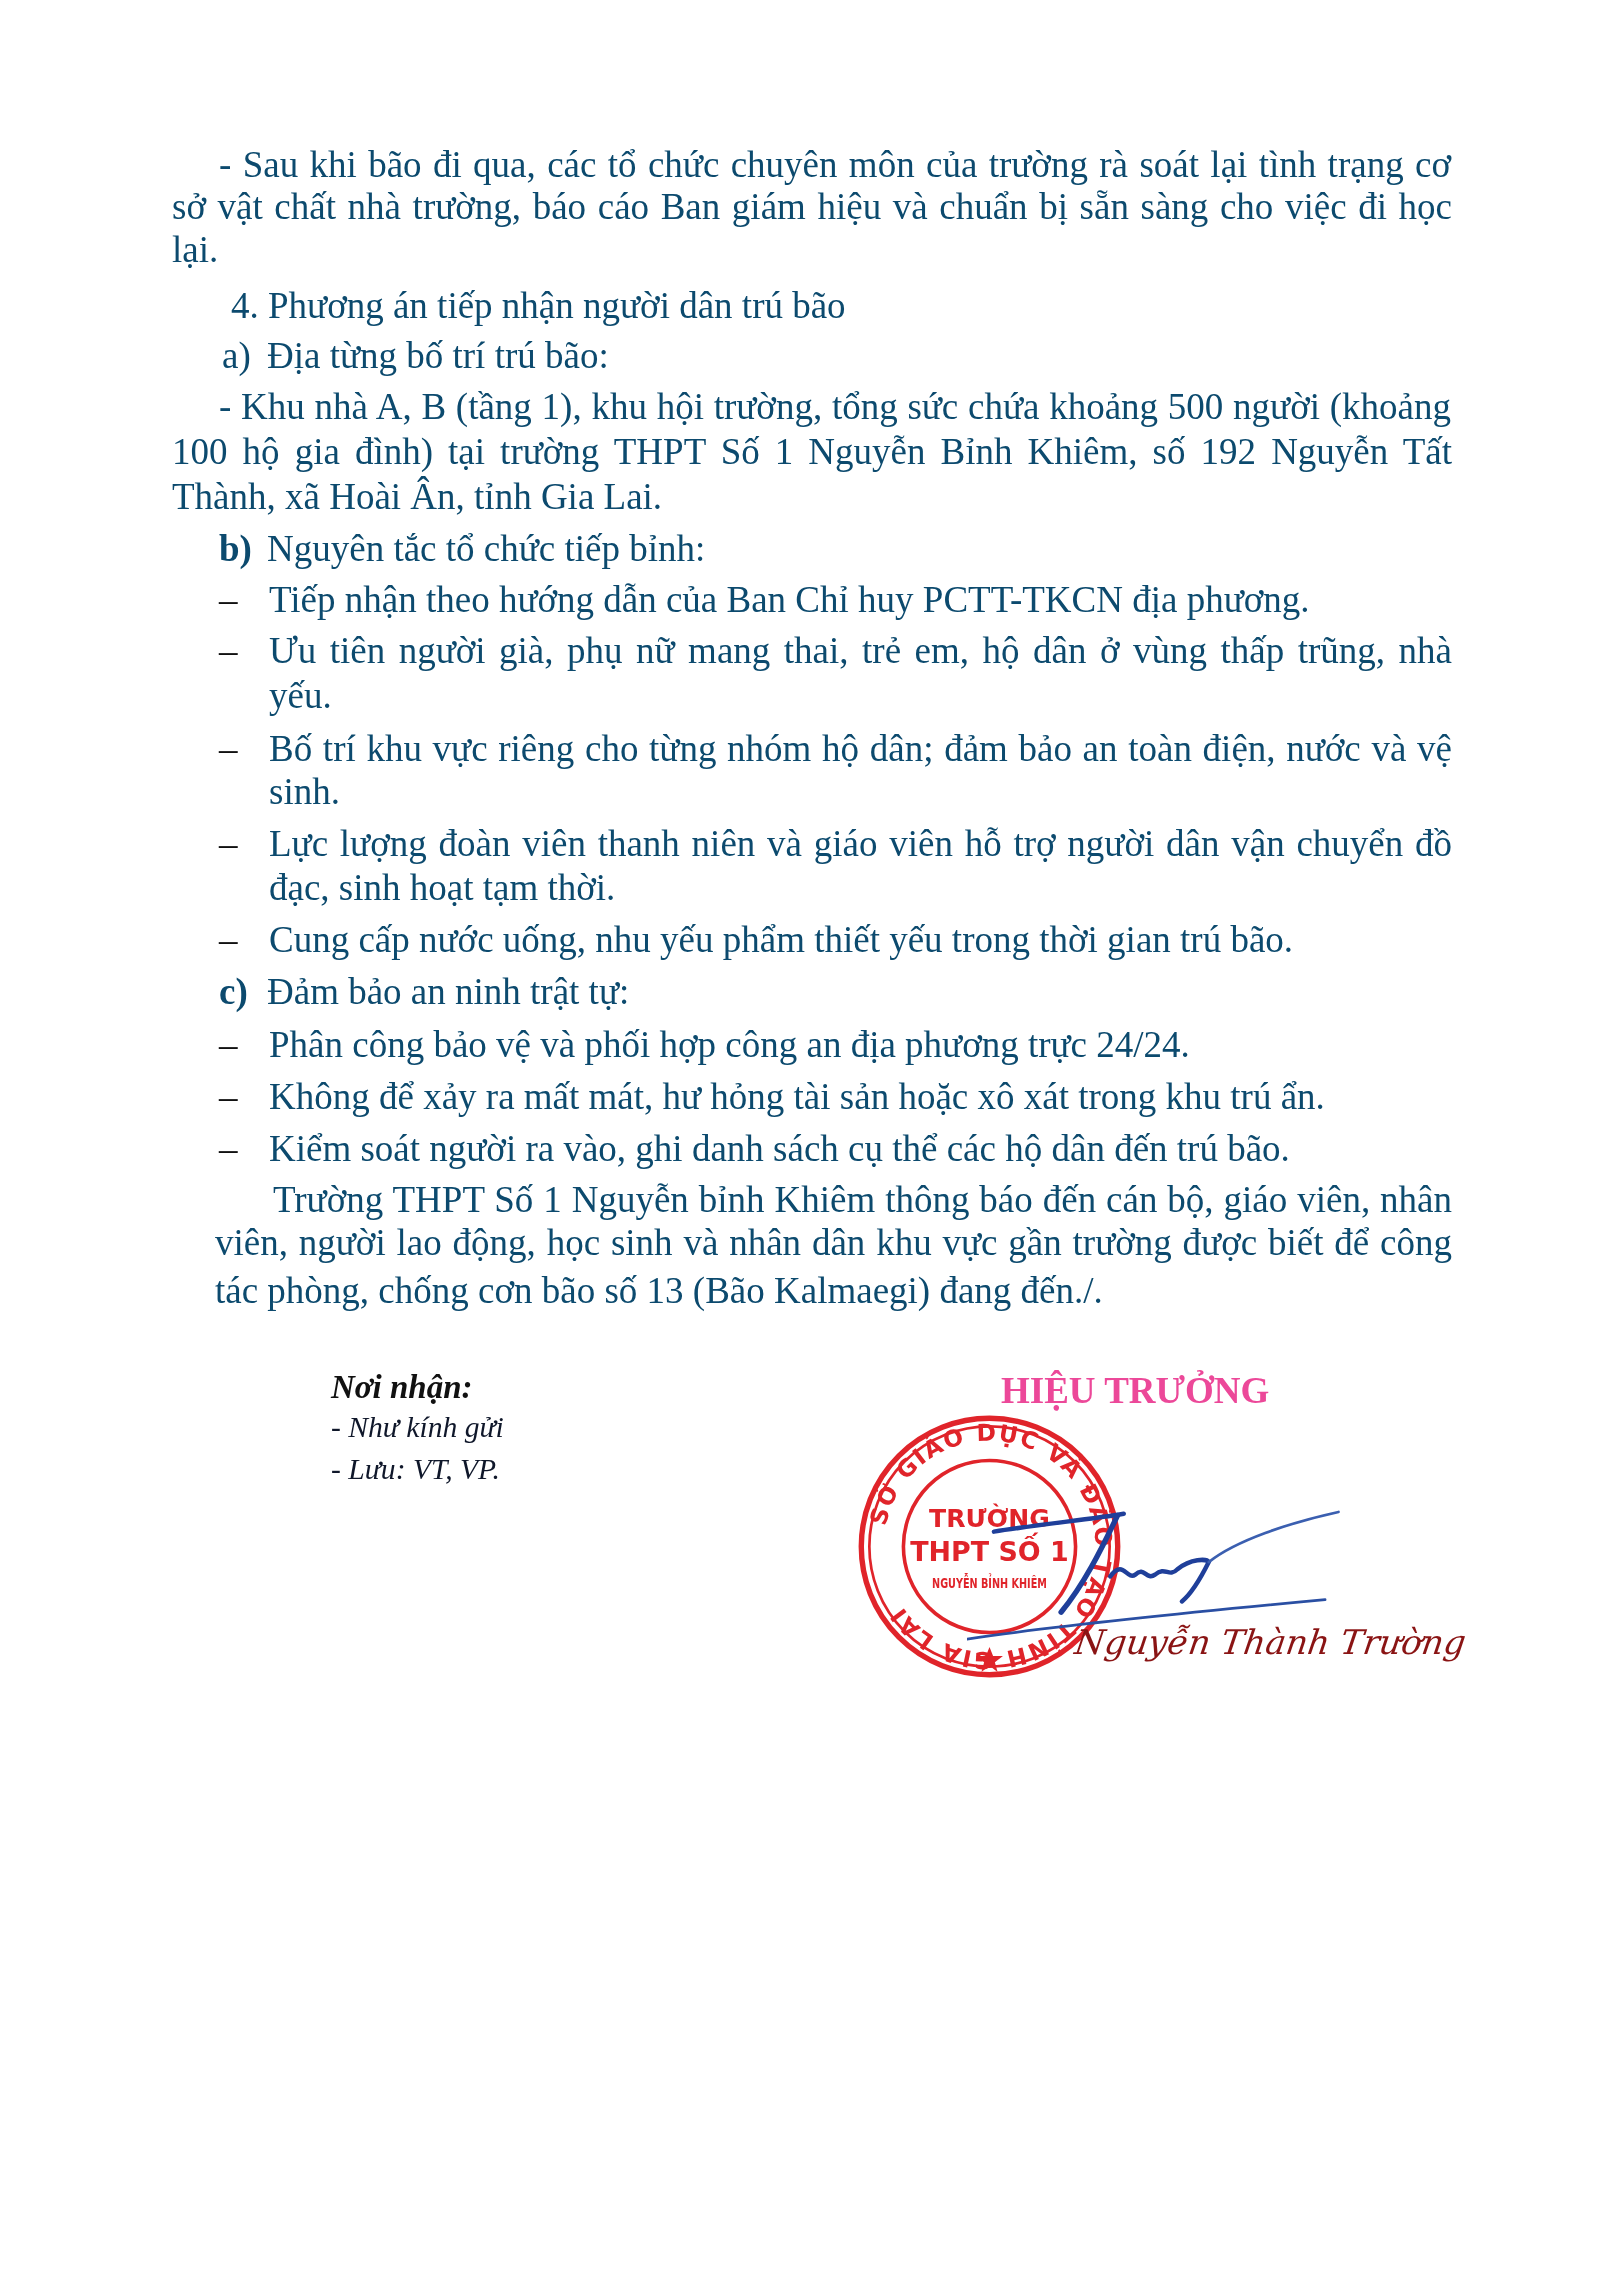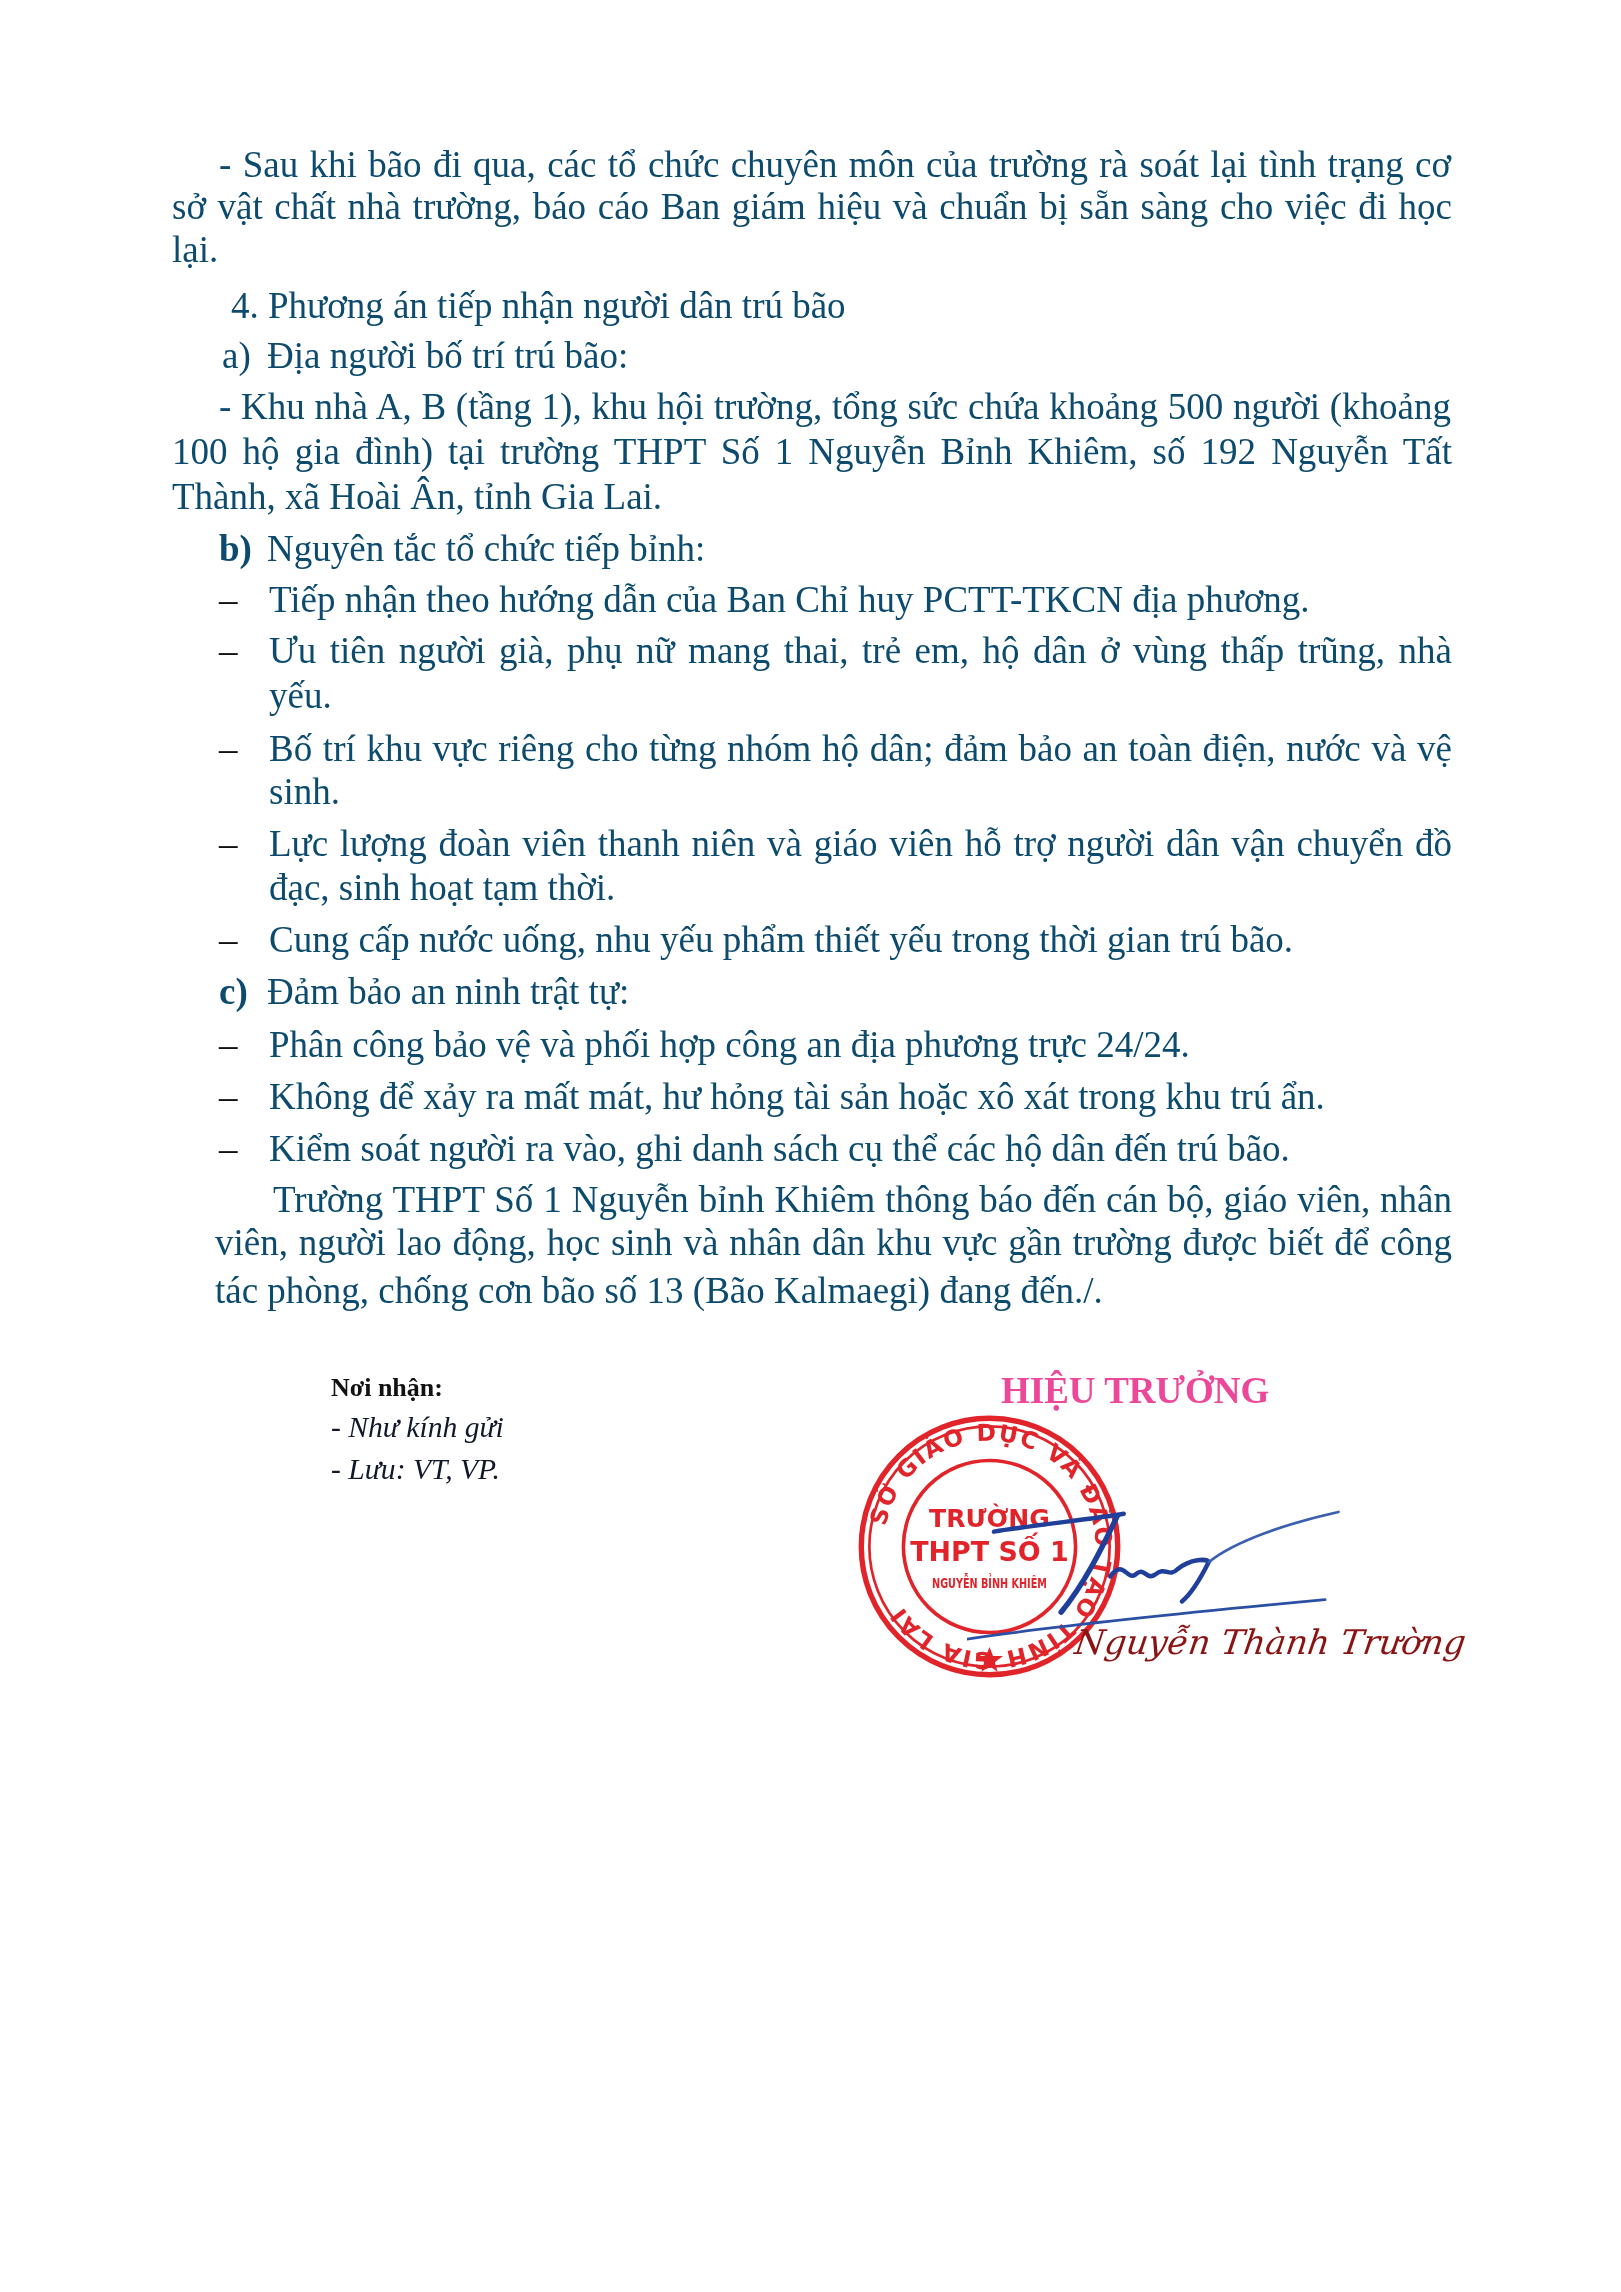--- a/index.html
+++ b/index.html
@@ -10,38 +10,38 @@
       font-family: "Liberation Serif", "DejaVu Serif", serif;
       font-size: 37px;
       line-height: 43px;
       height: 43px;
       color: #0c4a6e;
       white-space: nowrap;
     }
     .full { text-align: justify; text-align-last: justify; }
     .b { font-weight: bold; }
     .dash { position: absolute; font-family: "Liberation Serif", serif; font-size: 37px; line-height: 43px; height: 43px; color: #111; }
-    .recv-title { position: absolute; font-family: "Liberation Serif", serif; font-weight: bold; font-size: 26px; line-height: 39px; color: #111; }
+    .recv-title { position: absolute; font-family: "Liberation Serif", serif; font-weight: bold; font-style: italic; font-size: 33px; line-height: 39px; color: #111; }
     .recv-item { position: absolute; font-family: "Liberation Serif", serif; font-size: 29.6px; line-height: 39px; color: #0f172a; white-space: nowrap; font-style: italic; }
     .sign-title { position: absolute; font-family: "Liberation Serif", serif; font-weight: bold; font-size: 37px; line-height: 43px; color: #ec4899; white-space: nowrap; }
     .signer { position: absolute; font-family: "DejaVu Serif", serif; font-style: italic; font-size: 34px; line-height: 39px; color: #8a1414; white-space: nowrap; transform: skewX(-8deg); }
   </style>
 </head>
 <body>
 
 <div class="page">
 
   <div class="ln full" style="left:219px; top:143px; width:1232px;">- Sau khi bão đi qua, các tổ chức chuyên môn của trường rà soát lại tình trạng cơ</div>
   <div class="ln full" style="left:172px; top:185px; width:1280px;">sở vật chất nhà trường, báo cáo Ban giám hiệu và chuẩn bị sẵn sàng cho việc đi học</div>
   <div class="ln" style="left:172px; top:228px;">lại.</div>
 
   <div class="ln" style="left:231px; top:284px;">4. Phương án tiếp nhận người dân trú bão</div>
 
   <div class="ln" style="left:222px; top:334px;">a)</div>
-  <div class="ln" style="left:267px; top:334px;">Địa người bố trí trú bão:</div>
+  <div class="ln" style="left:267px; top:334px;">Địa từng bố trí trú bão:</div>
 
   <div class="ln full" style="left:219px; top:385px; width:1232px;">- Khu nhà A, B (tầng 1), khu hội trường, tổng sức chứa khoảng 500 người (khoảng</div>
   <div class="ln full" style="left:172px; top:430px; width:1280px;">100 hộ gia đình) tại trường THPT Số 1 Nguyễn Bỉnh Khiêm, số 192 Nguyễn Tất</div>
   <div class="ln" style="left:172px; top:475px;">Thành, xã Hoài Ân, tỉnh Gia Lai.</div>
 
   <div class="ln b" style="left:219px; top:527px;">b)</div>
   <div class="ln" style="left:267px; top:527px;">Nguyên tắc tổ chức tiếp bỉnh:</div>
 
   <div class="dash" style="left:219px; top:578px;">–</div>
   <div class="ln" style="left:269px; top:578px;">Tiếp nhận theo hướng dẫn của Ban Chỉ huy PCTT-TKCN địa phương.</div>

